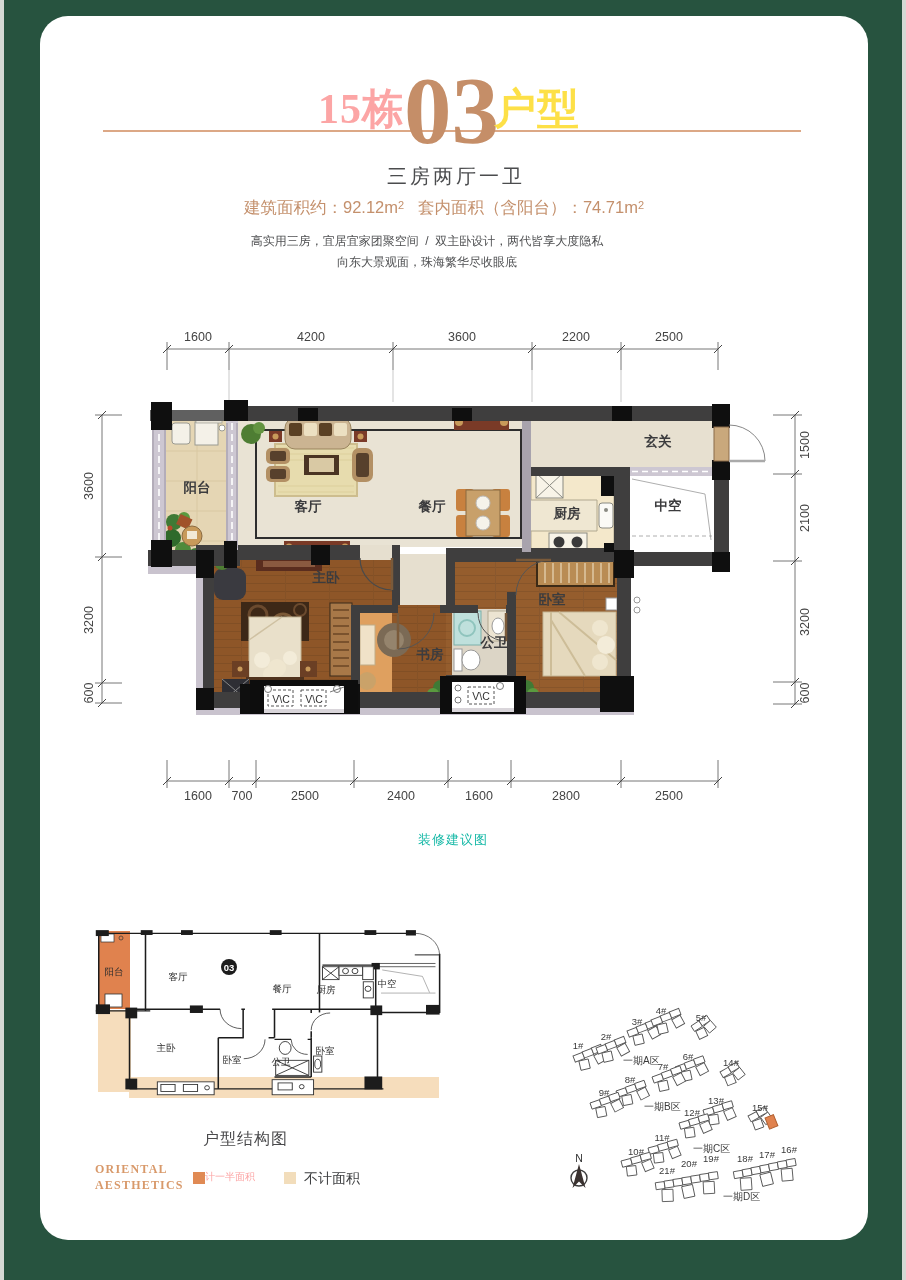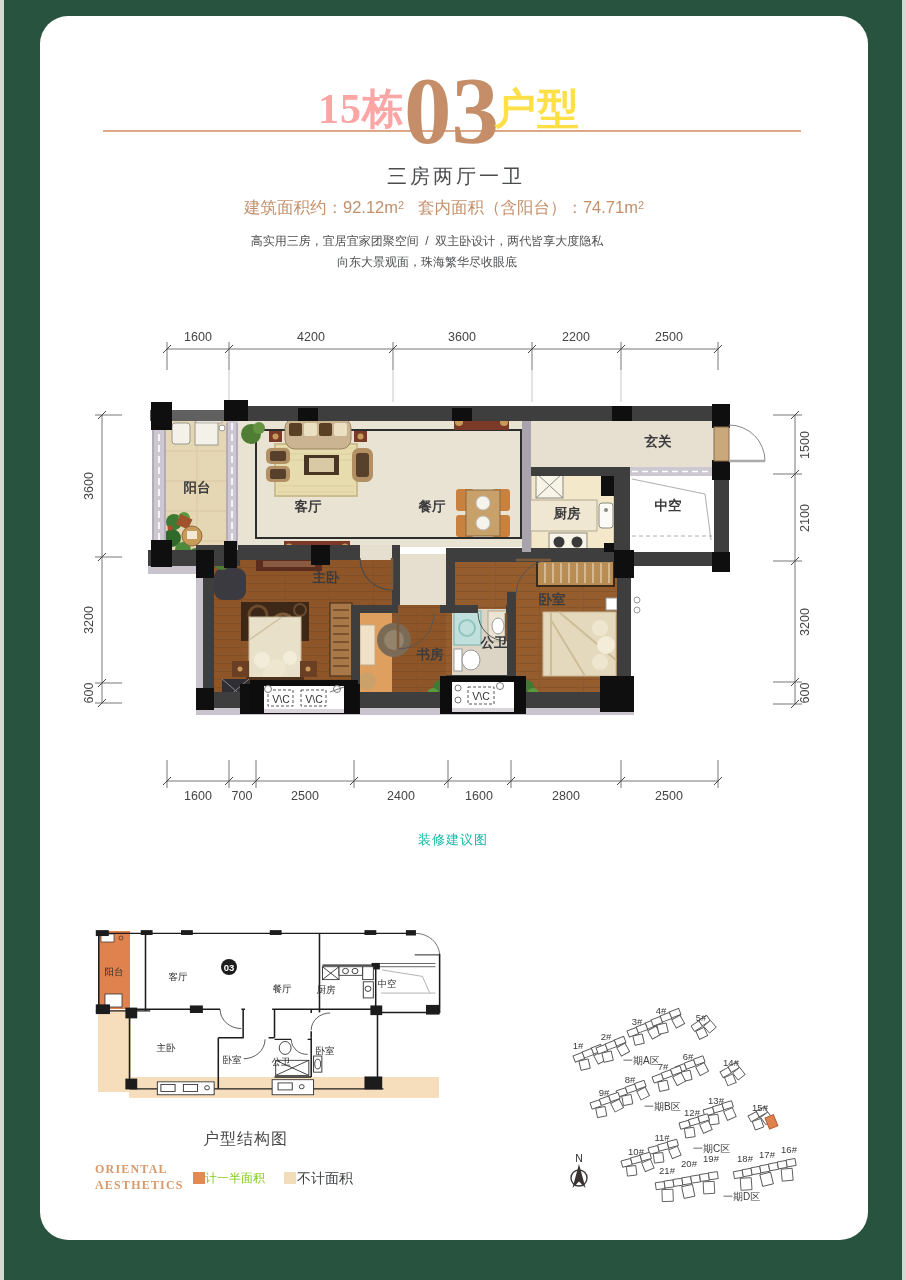--- a/index.html
+++ b/index.html
@@ -607,24 +607,24 @@
 
   <text x="325" y="1054">卧室</text>
 </g>
 </svg>
 
 <div class="abs" style="left:203px;top:1129px;color:#4a4a4c;font-size:16px;letter-spacing:1px;">户型结构图</div>
 
 <div class="abs" style="left:95px;top:1162px;width:170px;color:#d8996a;font-family:'Liberation Serif',serif;font-size:12px;font-weight:bold;letter-spacing:1.2px;line-height:15.5px;">ORIENTAL<br>AESTHETICS</div>
 
 <div class="abs" style="left:193px;top:1172px;width:12px;height:12px;background:#e08a54;"></div>
-<div class="abs" style="left:205px;top:1170px;color:#84cc16;font-size:12px;">计一半面积</div>
+<div class="abs" style="left:205px;top:1170px;color:#fca5a5;font-size:10px;">计一半面积</div>
 
 <div class="abs" style="left:284px;top:1172px;width:12px;height:12px;background:#f2ddbb;"></div>
-<div class="abs" style="left:297px;top:1170px;color:#3f4042;font-size:14px;">不计面积</div>
+<div class="abs" style="left:297px;top:1170px;color:#3f4042;font-size:14px;padding-left:7px;">不计面积</div>
 
 <svg class="abs" style="left:540px;top:1000px;" width="305" height="215" viewBox="540 1000 305 215">
 <defs>
 <g id="bA" fill="#fff" stroke="#555" stroke-width="0.9">
   <rect x="0" y="0" width="10" height="6.5"></rect>
   <rect x="10" y="-0.5" width="10" height="6.5"></rect>
   <rect x="20" y="-1" width="10" height="6.5"></rect>
   <rect x="3" y="7.5" width="9.5" height="9.5" transform="rotate(8 8 12)"></rect>
   <rect x="20" y="6.5" width="9.5" height="9.5" transform="rotate(-8 25 11)"></rect>
 </g>

